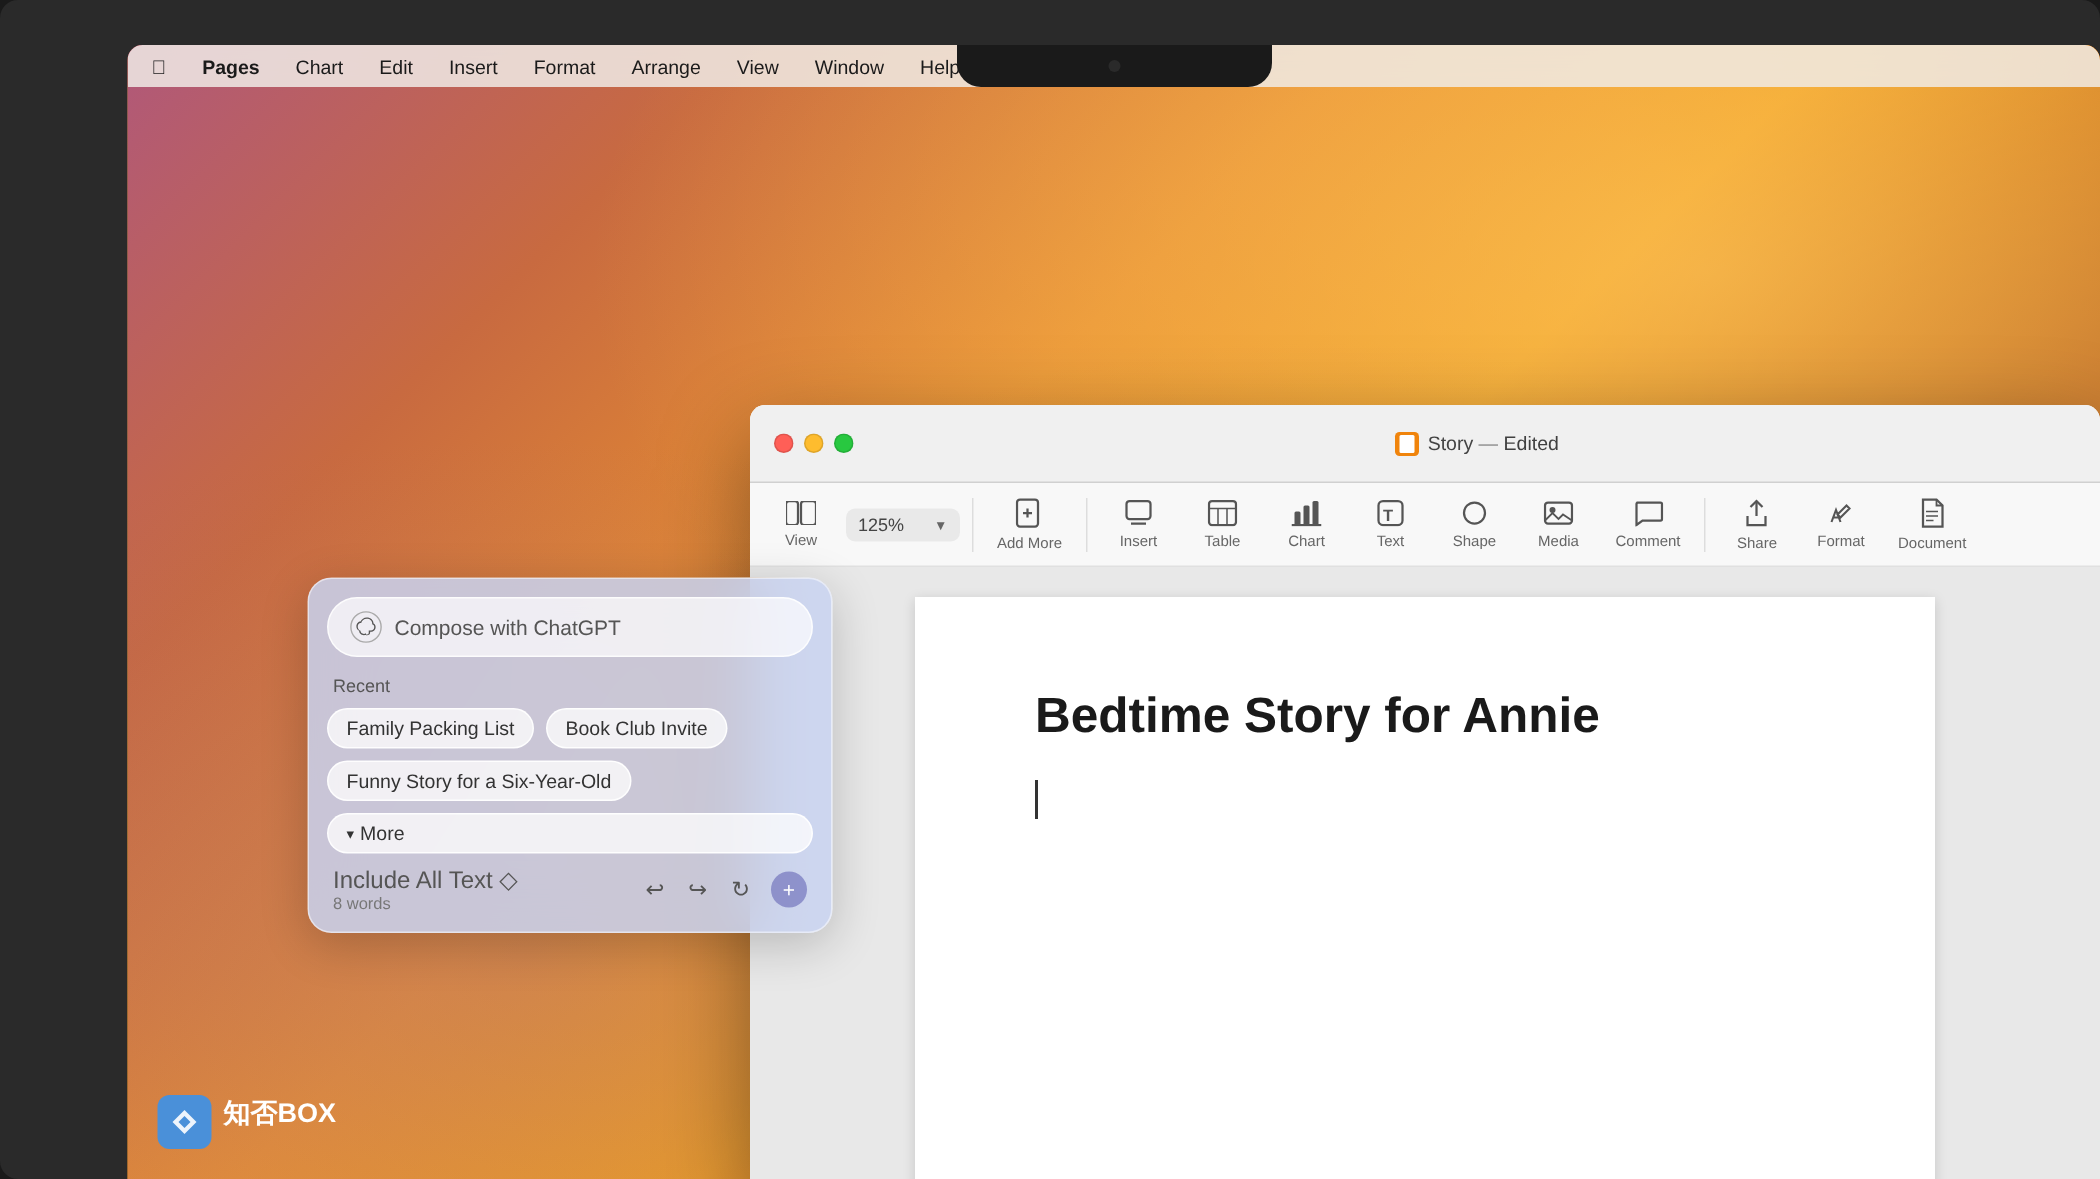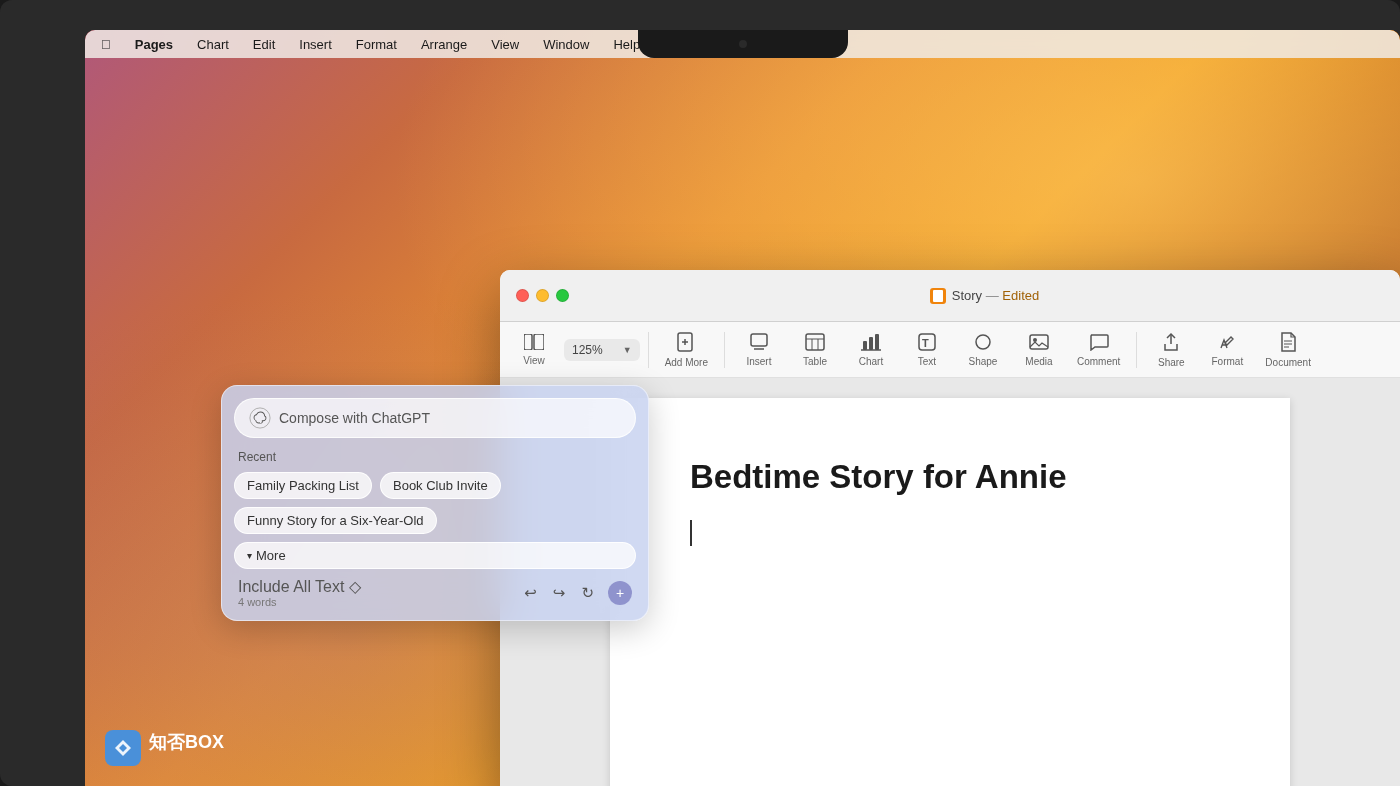--- a/index.html
+++ b/index.html
@@ -261,29 +261,28 @@
       font-weight: 700;
       color: #1a1a1a;
       margin-bottom: 24px;
     }
 
     
     .chatgpt-panel {
       position: absolute;
       top: 355px;
       left: 120px;
-      width: 428px;
+      width: 350px;
       background: rgba(200, 210, 240, 0.85);
       backdrop-filter: blur(20px);
       border-radius: 16px;
       padding: 12px;
       z-index: 50;
       box-shadow: 0 8px 32px rgba(0,0,0,0.2);
       border: 1px solid rgba(255,255,255,0.5);
-      margin-left: 16px;
     }
 
     .chatgpt-input-wrapper {
       background: rgba(255, 255, 255, 0.7);
       border-radius: 20px;
       padding: 8px 14px;
       display: flex;
       align-items: center;
       gap: 8px;
       margin-bottom: 12px;
@@ -453,21 +452,21 @@
           <div class="traffic-light tl-yellow"></div>
           <div class="traffic-light tl-green"></div>
         </div>
         <div class="window-title">
           <div class="pages-icon">
             <div class="pages-icon-inner"></div>
           </div>
           <span class="title-text">
             <span>Story</span>
             <span style="color:#888; font-weight:400"> — </span>
-            <span style="color:#a16207; font-weight:400">Edited</span>
+            <span style="color:#404040; font-weight:400">Edited</span>
           </span>
         </div>
       </div>
 
       <div class="pages-toolbar">
 
         <div class="toolbar-item">
           <span class="toolbar-icon">
             <svg width="20" height="16" viewBox="0 0 20 16" fill="none">
               <rect x="0" y="0" width="8" height="16" rx="2" stroke="#555" stroke-width="1.5" fill="none"></rect>
@@ -634,21 +633,21 @@
       <div>
         <div class="more-chip">
           <span style="font-size:10px;">▾</span>
           <span>More</span>
         </div>
       </div>
 
       <div class="panel-footer">
         <div>
           <div class="include-text">Include All Text ◇</div>
-          <div class="word-count">4 words</div>
+          <div class="word-count">8 words</div>
         </div>
         <div class="panel-actions">
           <button class="action-btn">↩</button>
           <button class="action-btn">↪</button>
           <button class="action-btn">↻</button>
           <button class="action-btn-circle">+</button>
         </div>
       </div>
     </div>
 

